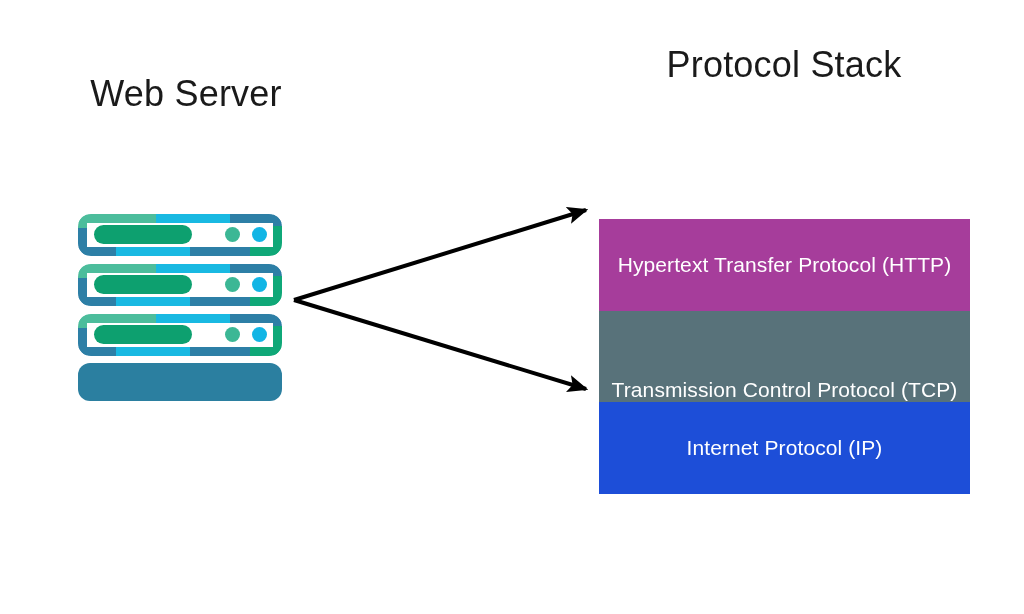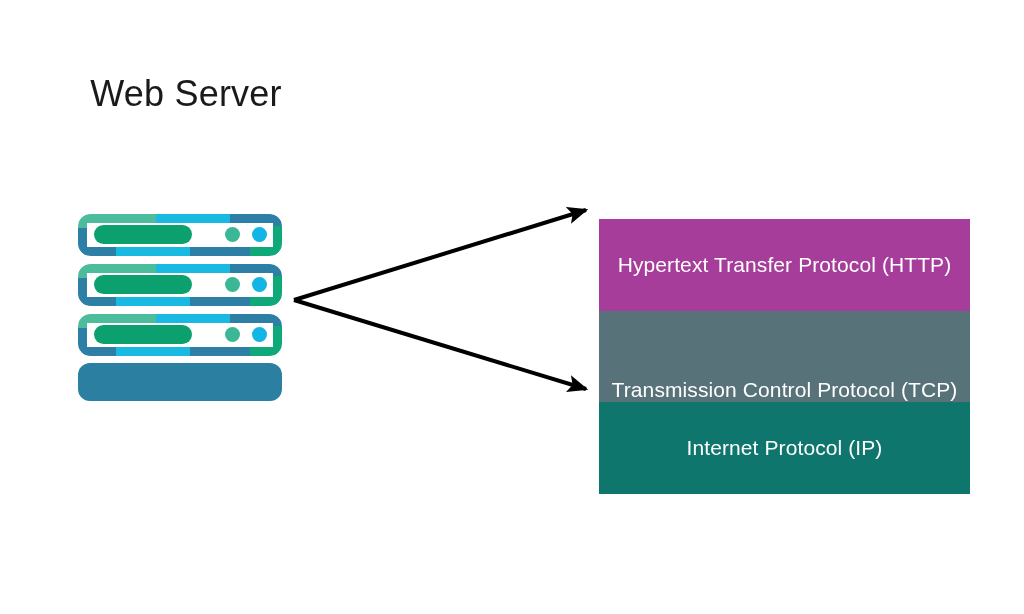--- a/index.html
+++ b/index.html
@@ -157,20 +157,21 @@
     white-space: nowrap;
   }
 </style>
 </head>
 <body>
 
 <div id="canvas">
 
   <div class="heading" id="heading-web-server">Web Server</div>
 
+  <div class="heading" id="heading-protocol-stack">Protocol Stack</div>
 
   <div id="server-illustration">
 
     <div class="server-unit" id="server-unit-1">
       <div class="frame">
         <span class="ring-seg seg-top-a"></span>
         <span class="ring-seg seg-top-b"></span>
         <span class="ring-seg seg-top-c"></span>
         <span class="ring-seg seg-bot-a"></span>
         <span class="ring-seg seg-bot-b"></span>
@@ -240,18 +241,18 @@
     <line x1="294" y1="300" x2="586" y2="389" stroke="#000000" stroke-width="4" marker-end="url(#arrowhead)"></line>
   </svg>
 
   <div id="protocol-stack">
     <div class="stack-layer" id="layer-0" style="background: rgb(166, 61, 155);">
       <span>Hypertext Transfer Protocol (HTTP)</span>
     </div>
     <div class="stack-layer" id="layer-1" style="background: rgb(88, 114, 122); align-items: flex-end;">
       <span>Transmission Control Protocol (TCP)</span>
     </div>
-    <div class="stack-layer" id="layer-2" style="background: #0f766e; text-align: center;">
+    <div class="stack-layer" id="layer-2" style="background: #1d4ed8; text-align: center;">
       <span>Internet Protocol (IP)</span>
     </div>
   </div>
 
 </div>
 
 </body></html>

